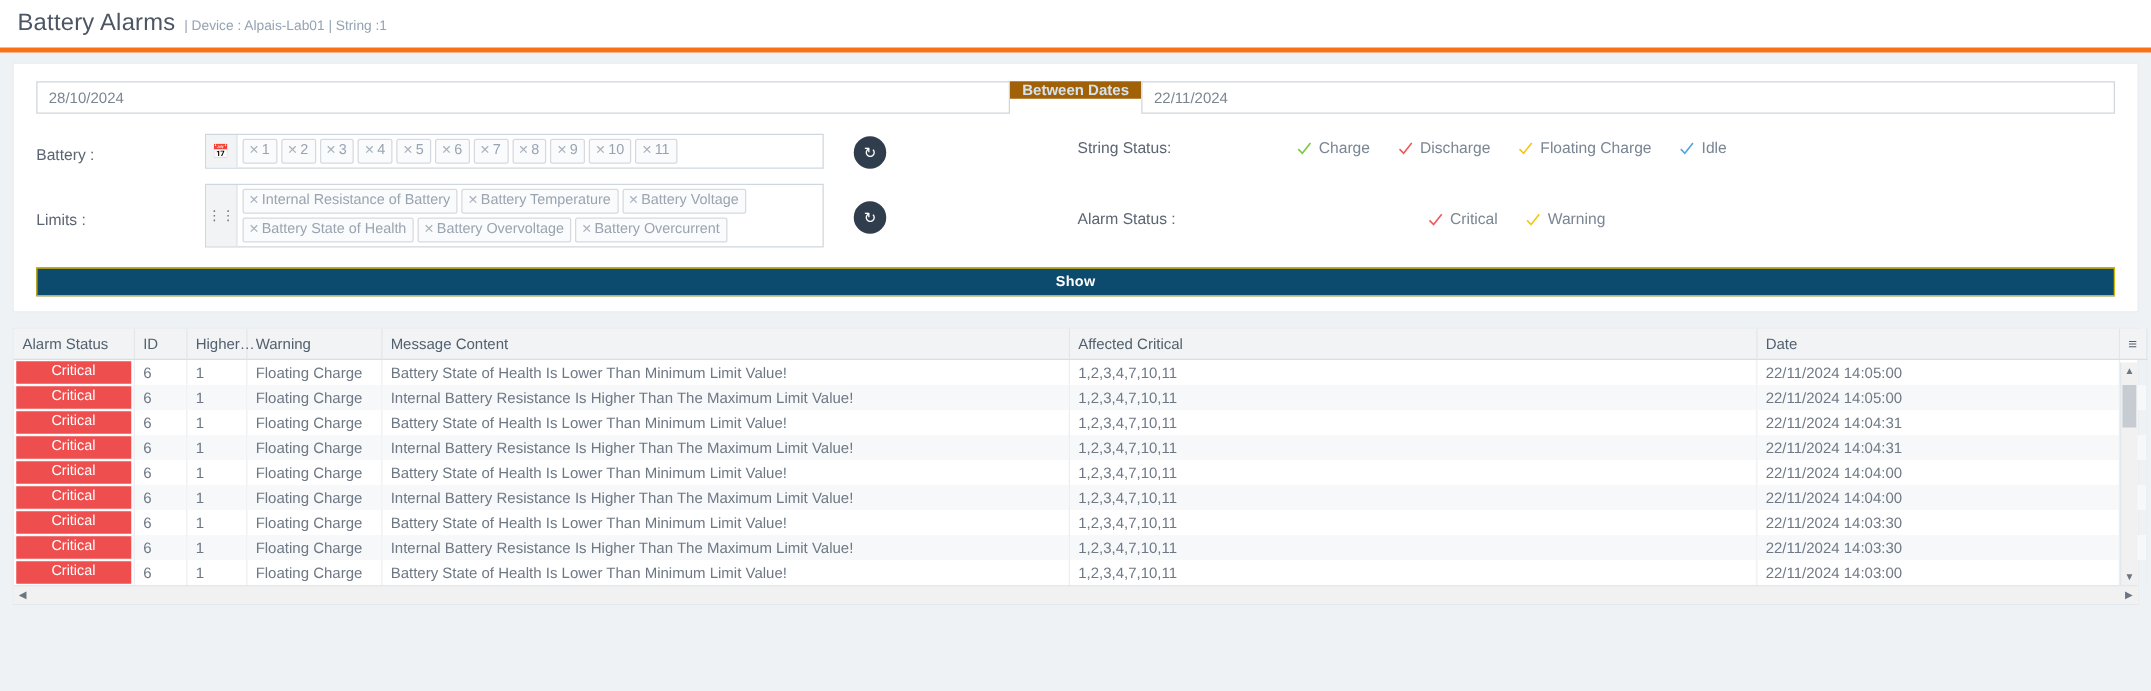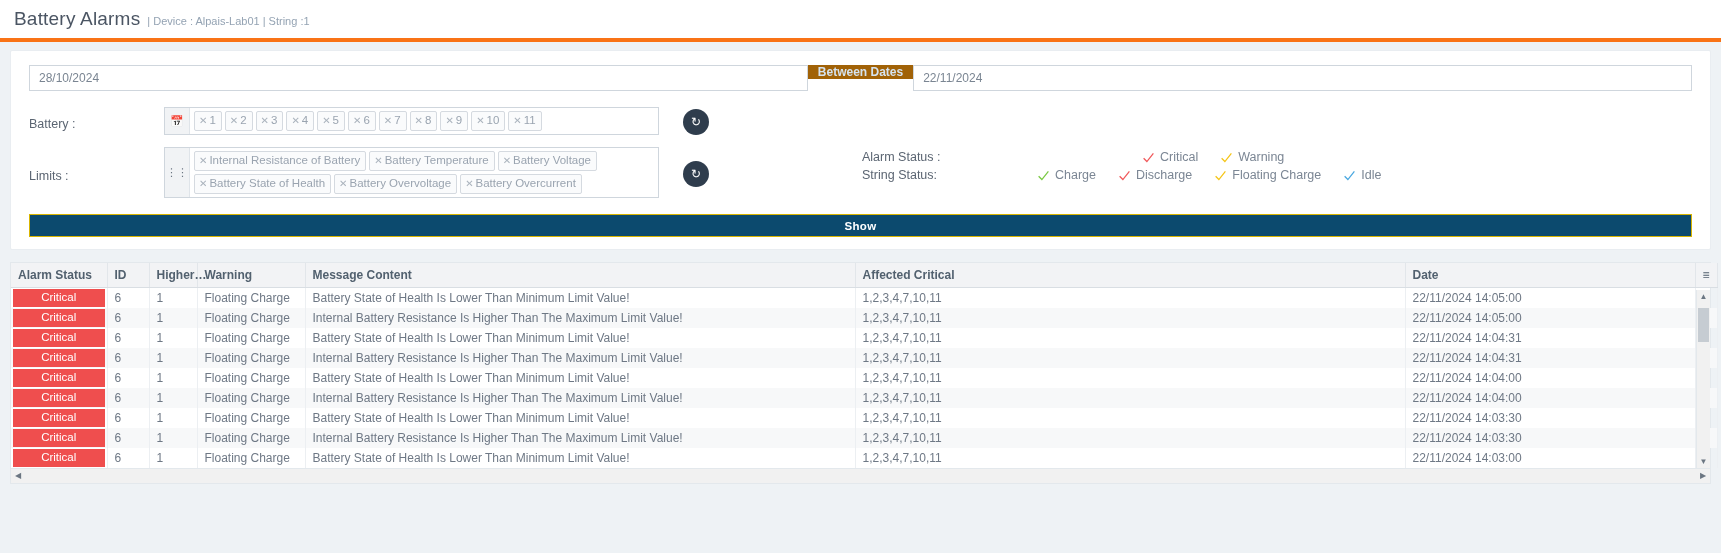--- a/index.html
+++ b/index.html
@@ -66,21 +66,21 @@
     color:#fff;font-size:11.5px;font-weight:bold;letter-spacing:.3px;
   }
   
   .table-card{
     background:#fff;margin:12px 10px 0 10px;border:1px solid #e3e8ec;
     position:relative;
   }
   table{border-collapse:collapse;width:100%;table-layout:fixed;}
   thead th{
     background:#f2f3f5;border-bottom:1px solid #d9dee3;border-right:1px solid #e2e6ea;
-    text-align:left;font-size:12px;color:#52616f;font-weight:bold;
+    text-align:left;font-size:12px;color:#52616f;font-weight:normal;
     padding:5px 7px;height:20px;box-sizing:border-box;
   }
   tbody td{
     border-right:1px solid #eceff2;font-size:12px;color:#6e7885;
     padding:2px 7px;height:18px;box-sizing:border-box;white-space:nowrap;overflow:hidden;
   }
   tbody tr:nth-child(even){background:#f7f8f9;}
   .badge-critical{
     display:block;background:#ef4e4e;color:#fff;font-size:11.5px;text-align:center;
     padding:2px 0 3px 0;line-height:13px;
@@ -150,63 +150,63 @@
               <div class="chip"><span class="x">✕</span>Battery Overvoltage</div>
               <div class="chip"><span class="x">✕</span>Battery Overcurrent</div>
             </div>
         </div>
         <div class="refresh-btn">↻</div>
       </div>
 
     </div>
 
     <div class="rightcol">
+      <div class="status-line" style="margin-top:4px;">
+        <div class="status-label">String Status:</div>
+        <div style="display:flex;" id="string-status-opts">
+            <div class="opt">
+              <svg class="tick" viewBox="0 0 16 16">
+                <path d="M2 9 L6 13 L14 3" fill="none" stroke="#7ac943" stroke-width="1.6"></path>
+              </svg>
+              <span>Charge</span>
+            </div>
+            <div class="opt">
+              <svg class="tick" viewBox="0 0 16 16">
+                <path d="M2 9 L6 13 L14 3" fill="none" stroke="#f0595b" stroke-width="1.6"></path>
+              </svg>
+              <span>Discharge</span>
+            </div>
+            <div class="opt">
+              <svg class="tick" viewBox="0 0 16 16">
+                <path d="M2 9 L6 13 L14 3" fill="none" stroke="#f5c518" stroke-width="1.6"></path>
+              </svg>
+              <span>Floating Charge</span>
+            </div>
+            <div class="opt">
+              <svg class="tick" viewBox="0 0 16 16">
+                <path d="M2 9 L6 13 L14 3" fill="none" stroke="#4aa8e0" stroke-width="1.6"></path>
+              </svg>
+              <span>Idle</span>
+            </div>
+          </div>
+      </div>
       <div class="status-line" style="margin-top:43px;">
         <div class="status-label">Alarm Status :</div>
         <div style="display:flex;margin-left:105px;" id="alarm-status-opts">
             <div class="opt">
               <svg class="tick" viewBox="0 0 16 16">
                 <path d="M2 9 L6 13 L14 3" fill="none" stroke="#f0595b" stroke-width="1.6"></path>
               </svg>
               <span>Critical</span>
             </div>
             <div class="opt">
               <svg class="tick" viewBox="0 0 16 16">
                 <path d="M2 9 L6 13 L14 3" fill="none" stroke="#f5c518" stroke-width="1.6"></path>
               </svg>
               <span>Warning</span>
-            </div>
-          </div>
-      </div>
-      <div class="status-line" style="margin-top:4px;">
-        <div class="status-label">String Status:</div>
-        <div style="display:flex;" id="string-status-opts">
-            <div class="opt">
-              <svg class="tick" viewBox="0 0 16 16">
-                <path d="M2 9 L6 13 L14 3" fill="none" stroke="#7ac943" stroke-width="1.6"></path>
-              </svg>
-              <span>Charge</span>
-            </div>
-            <div class="opt">
-              <svg class="tick" viewBox="0 0 16 16">
-                <path d="M2 9 L6 13 L14 3" fill="none" stroke="#f0595b" stroke-width="1.6"></path>
-              </svg>
-              <span>Discharge</span>
-            </div>
-            <div class="opt">
-              <svg class="tick" viewBox="0 0 16 16">
-                <path d="M2 9 L6 13 L14 3" fill="none" stroke="#f5c518" stroke-width="1.6"></path>
-              </svg>
-              <span>Floating Charge</span>
-            </div>
-            <div class="opt">
-              <svg class="tick" viewBox="0 0 16 16">
-                <path d="M2 9 L6 13 L14 3" fill="none" stroke="#4aa8e0" stroke-width="1.6"></path>
-              </svg>
-              <span>Idle</span>
             </div>
           </div>
       </div>
     </div>
   </div>
 
   <div class="show-btn">Show</div>
 </div>
 
 <div class="table-card">

